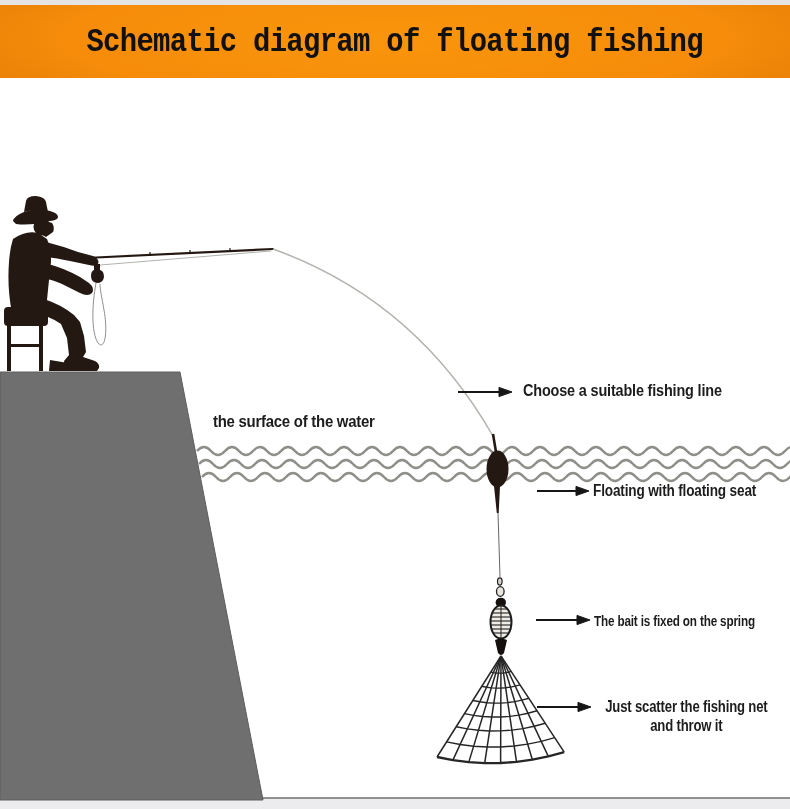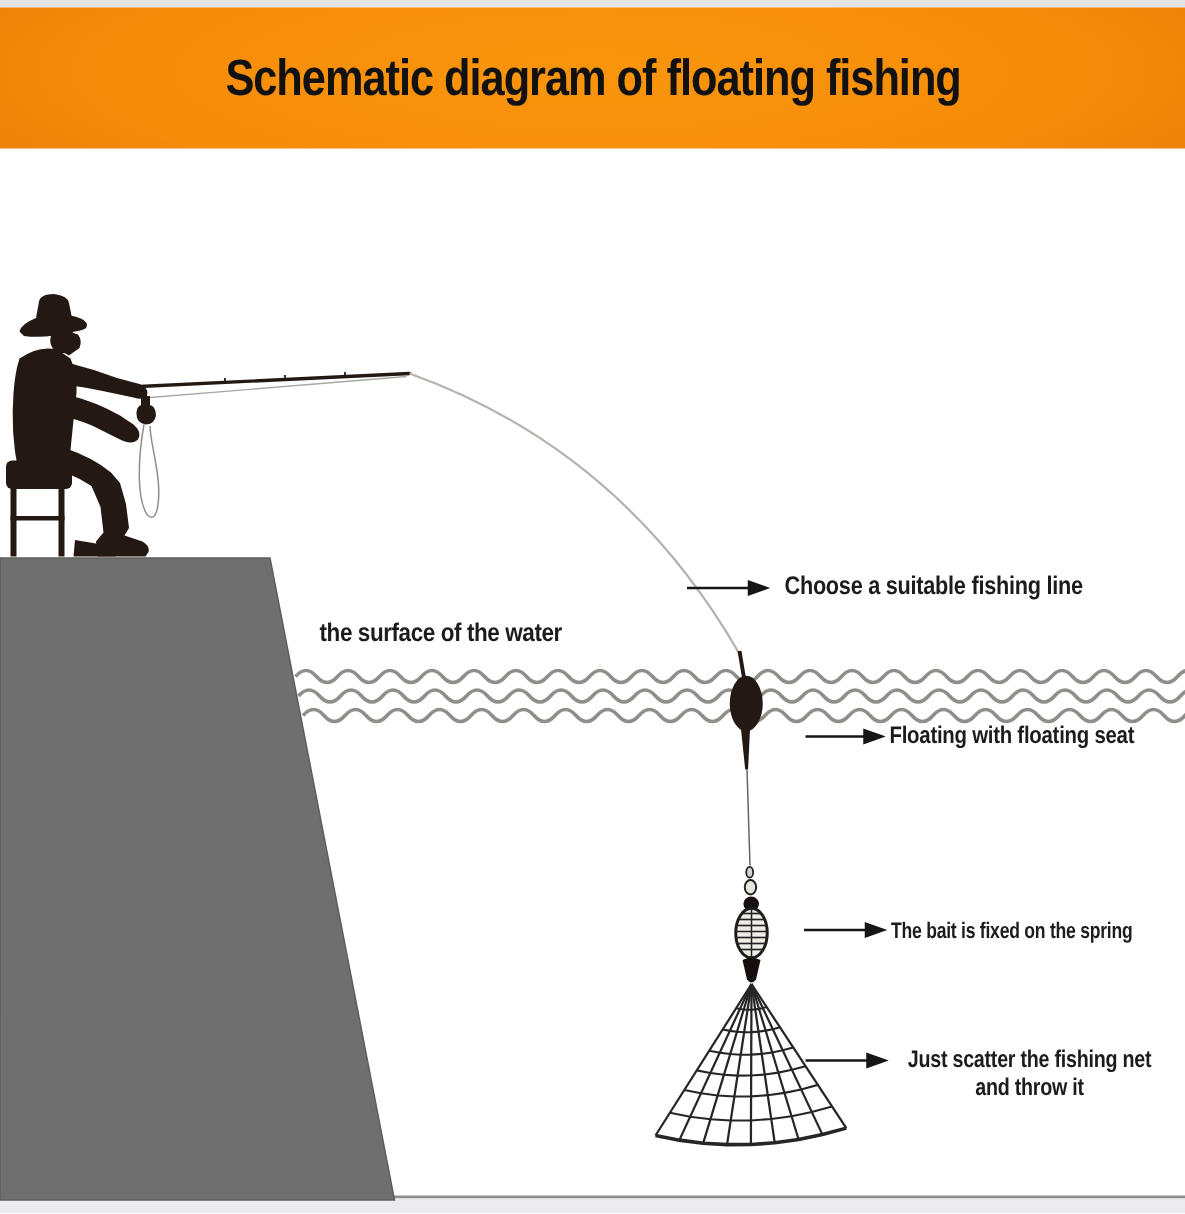--- a/index.html
+++ b/index.html
@@ -7,23 +7,23 @@
   body { font-family:"Liberation Sans", sans-serif; }
   #stage {
     position:relative; width:790px; height:809px; overflow:hidden;
     background:#ffffff;
   }
   #top-strip {
     position:absolute; left:0; top:0; width:790px; height:5px;
     background:#e4e4e4;
   }
   #header {
-    position:absolute; left:0; top:5px; width:790px; height:94px;
+    position:absolute; left:0; top:5px; width:790px; height:73px;
     background:radial-gradient(ellipse 60% 120% at 50% 45%, var(--header-bg-light) 0%, var(--header-bg) 70%, var(--header-bg-dark) 100%);
-    display:flex; align-items:center; justify-content:center;
+    display:flex; align-items:center; justify-content:center;font-family:Liberation Mono, monospace;
   }
   #header h1 {
     font-size:34px; font-weight:700; color:var(--header-text);
     letter-spacing:-0.8px; white-space:nowrap;
     transform:scaleX(0.85);
   }
   #scene { position:absolute; left:0; top:0; width:790px; height:809px; z-index:1; }
   .lbl {
     position:absolute; z-index:2; font-weight:700; color:var(--label);
     white-space:nowrap; transform-origin:left top; line-height:1.18;

